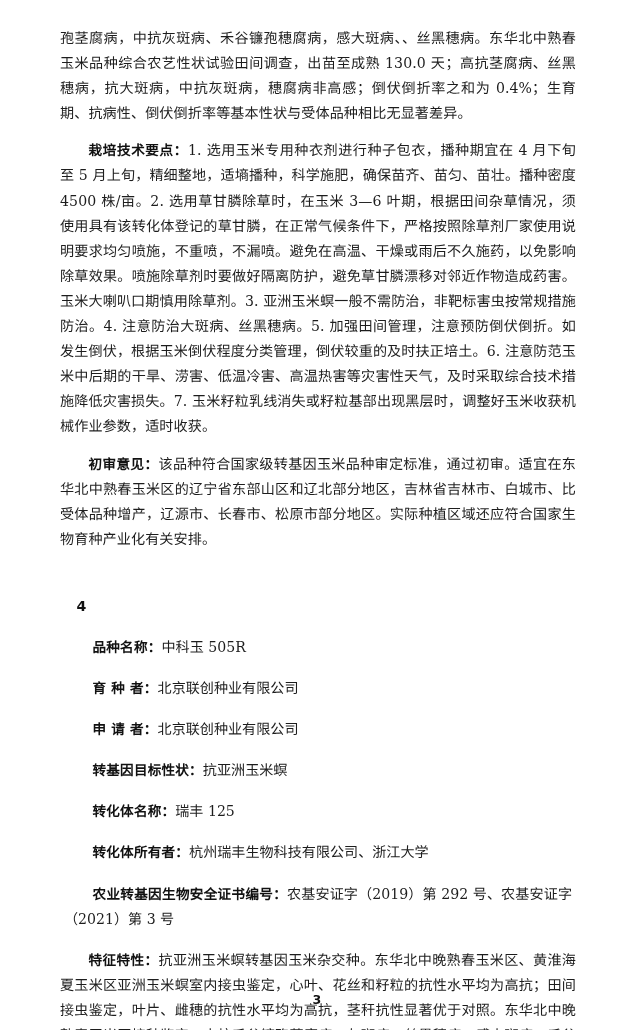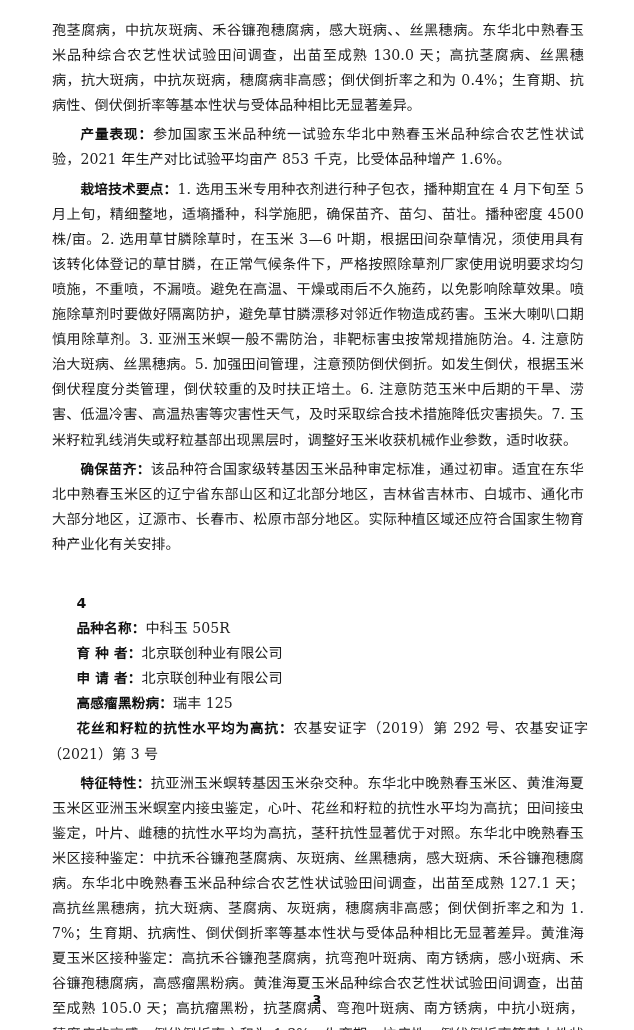--- a/index.html
+++ b/index.html
@@ -28,21 +28,21 @@
 
   .content {
     position: absolute;
     left: 48px;
     top: 14px;
     width: 540px;
   }
 
   
   p.para {
-    margin: 4px;
+    margin: 12px;
     padding: 0;
     font-size: 14.1px;
     line-height: 25.1px;
     text-align: justify;
     text-justify: inter-ideograph;
     text-indent: 0;
     letter-spacing: 0.1px;
     word-break: break-all;
     color: #1d1d1d;
   }
@@ -67,21 +67,21 @@
     font-weight: bold;
     font-family: "DejaVu Sans", "Liberation Sans", sans-serif;
     text-indent: 28.5px;
     margin: 0;
     color: #111111;
   }
 
   .field-line {
     font-size: 14.1px;
     line-height: 25.1px;
-    margin: 0;
+    margin: 16px;
     padding: 0;
     text-indent: 28.5px;
     text-align: justify;
     text-justify: inter-ideograph;
     word-break: break-all;
     color: #1d1d1d;
   }
 
   .field-label {
     font-weight: bold;
@@ -113,42 +113,43 @@
 </style>
 </head>
 <body>
 
 <div class="page">
 
   <div class="content">
 
     <p class="para"><span>孢茎腐病，中抗灰斑病、禾谷镰孢穗腐病，感大斑病、、丝黑穗病。东华北中熟春玉米品种综合农艺性状试验田间调查，出苗至成熟 130.0 天；高抗茎腐病、丝黑穗病，抗大斑病，中抗灰斑病，穗腐病非高感；倒伏倒折率之和为 0.4%；生育期、抗病性、倒伏倒折率等基本性状与受体品种相比无显著差异。</span></p>
 
-    <p class="para indent"><span class="lead">产量表现：</span><span class="field-value">参加国家玉米品种统一试验东华北中熟春玉米品种综合农艺性状试验，2021 年生产对比试验平均亩产 853 千克，比受体品种增产 1.6%。</span></p>
 
     <p class="para indent"><span class="lead">栽培技术要点：</span><span class="field-value">1. 选用玉米专用种衣剂进行种子包衣，播种期宜在 4 月下旬至 5 月上旬，精细整地，适墒播种，科学施肥，确保苗齐、苗匀、苗壮。播种密度 4500 株/亩。2. 选用草甘膦除草时，在玉米 3—6 叶期，根据田间杂草情况，须使用具有该转化体登记的草甘膦，在正常气候条件下，严格按照除草剂厂家使用说明要求均匀喷施，不重喷，不漏喷。避免在高温、干燥或雨后不久施药，以免影响除草效果。喷施除草剂时要做好隔离防护，避免草甘膦漂移对邻近作物造成药害。玉米大喇叭口期慎用除草剂。3. 亚洲玉米螟一般不需防治，非靶标害虫按常规措施防治。4. 注意防治大斑病、丝黑穗病。5. 加强田间管理，注意预防倒伏倒折。如发生倒伏，根据玉米倒伏程度分类管理，倒伏较重的及时扶正培土。6. 注意防范玉米中后期的干旱、涝害、低温冷害、高温热害等灾害性天气，及时采取综合技术措施降低灾害损失。7. 玉米籽粒乳线消失或籽粒基部出现黑层时，调整好玉米收获机械作业参数，适时收获。</span></p>
 
-    <p class="para indent"><span class="lead">确保苗齐：</span><span class="field-value">该品种符合国家级转基因玉米品种审定标准，通过初审。适宜在东华北中熟春玉米区的辽宁省东部山区和辽北部分地区，吉林省吉林市、白城市、通化市大部分地区，辽源市、长春市、松原市部分地区。实际种植区域还应符合国家生物育种产业化有关安排。</span></p>
+    <p class="para indent"><span class="lead">初审意见：</span><span class="field-value">该品种符合国家级转基因玉米品种审定标准，通过初审。适宜在东华北中熟春玉米区的辽宁省东部山区和辽北部分地区，吉林省吉林市、白城市、比受体品种增产，辽源市、长春市、松原市部分地区。实际种植区域还应符合国家生物育种产业化有关安排。</span></p>
 
     <div class="gap-block"></div>
 
     <p class="entry-number">4</p>
 
     <p class="field-line"><span class="field-label">品种名称：</span><span class="field-value">中科玉 505R</span></p>
 
     <p class="field-line"><span class="field-label">育 种 者：</span><span class="field-value">北京联创种业有限公司</span></p>
 
     <p class="field-line"><span class="field-label">申 请 者：</span><span class="field-value">北京联创种业有限公司</span></p>
 
 
+    <p class="field-line"><span class="field-label">转基因目标性状：</span><span class="field-value">抗亚洲玉米螟</span></p>
 
-    <p class="field-line"><span class="field-label">高感瘤黑粉病：</span><span class="field-value">瑞丰 125</span></p>
+    <p class="field-line"><span class="field-label">转化体名称：</span><span class="field-value">瑞丰 125</span></p>
 
+    <p class="field-line"><span class="field-label">转化体所有者：</span><span class="field-value">杭州瑞丰生物科技有限公司、浙江大学</span></p>
 
-    <p class="field-line"><span class="field-label">花丝和籽粒的抗性水平均为高抗：</span><span class="field-value">农基安证字（2019）第 292 号、农基安证字（2021）第 3 号</span></p>
+    <p class="field-line"><span class="field-label">农业转基因生物安全证书编号：</span><span class="field-value">农基安证字（2019）第 292 号、农基安证字（2021）第 3 号</span></p>
 
     <p class="para indent"><span class="lead">特征特性：</span><span class="field-value">抗亚洲玉米螟转基因玉米杂交种。东华北中晚熟春玉米区、黄淮海夏玉米区亚洲玉米螟室内接虫鉴定，心叶、花丝和籽粒的抗性水平均为高抗；田间接虫鉴定，叶片、雌穗的抗性水平均为高抗，茎秆抗性显著优于对照。东华北中晚熟春玉米区接种鉴定：中抗禾谷镰孢茎腐病、灰斑病、丝黑穗病，感大斑病、禾谷镰孢穗腐病。东华北中晚熟春玉米品种综合农艺性状试验田间调查，出苗至成熟 127.1 天；高抗丝黑穗病，抗大斑病、茎腐病、灰斑病，穗腐病非高感；倒伏倒折率之和为 1.7%；生育期、抗病性、倒伏倒折率等基本性状与受体品种相比无显著差异。黄淮海夏玉米区接种鉴定：高抗禾谷镰孢茎腐病，抗弯孢叶斑病、南方锈病，感小斑病、禾谷镰孢穗腐病，高感瘤黑粉病。黄淮海夏玉米品种综合农艺性状试验田间调查，出苗至成熟 105.0 天；高抗瘤黑粉，抗茎腐病、弯孢叶斑病、南方锈病，中抗小斑病，穗腐病非高感；倒伏倒折率之和为 1.3%；生育期、抗病性、倒伏倒折率等基本性状与受体品种相比无显著差异。</span></p>
 
   </div>
 
   <div class="page-number">3</div>
 
 </div>
 
 </body></html>

